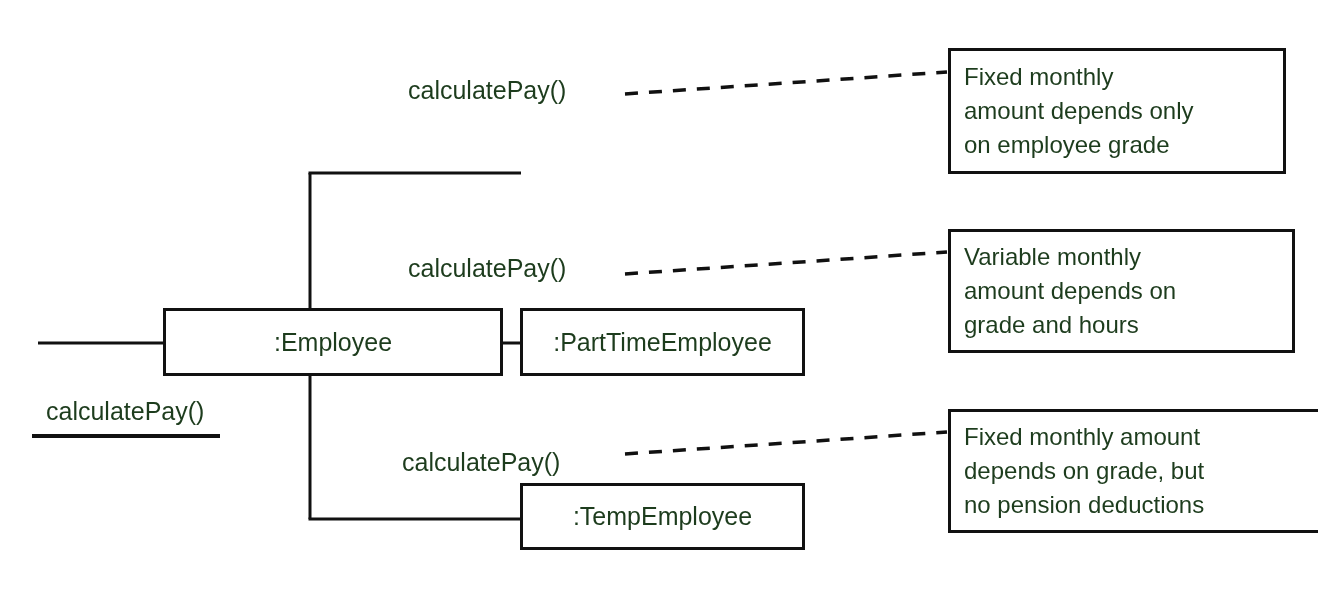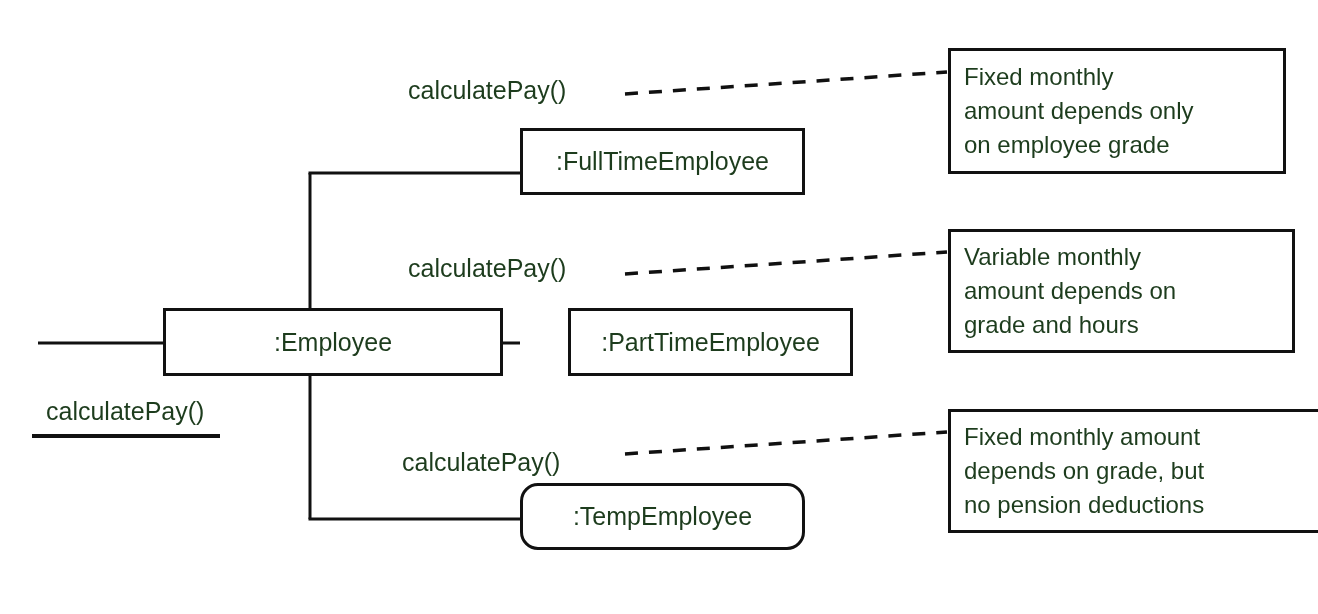--- a/index.html
+++ b/index.html
@@ -74,29 +74,26 @@
 
     <line x1="625" y1="94" x2="947" y2="72" stroke="#111111" stroke-width="3.5" stroke-dasharray="13 11"></line>
     <line x1="625" y1="274" x2="947" y2="252" stroke="#111111" stroke-width="3.5" stroke-dasharray="13 11"></line>
     <line x1="625" y1="454" x2="947" y2="432" stroke="#111111" stroke-width="3.5" stroke-dasharray="13 11"></line>
   </svg>
 
   <div class="obj-box" style="left:163px;top:308px;width:340px;height:68px;">
     <span>:Employee</span>
   </div>
 
-  <div class="obj-box" style="left:520px;top:128px;width:285px;height:67px;">
-    <span>:FullTimeEmployee</span>
-  </div>
 
-  <div class="obj-box" style="left:520px;top:308px;width:285px;height:68px;margin-left:48px;">
+  <div class="obj-box" style="left:520px;top:308px;width:285px;height:68px;">
     <span>:PartTimeEmployee</span>
   </div>
 
-  <div class="obj-box" style="left:520px;top:483px;width:285px;height:67px;border-radius:18px;">
+  <div class="obj-box" style="left:520px;top:483px;width:285px;height:67px;">
     <span>:TempEmployee</span>
   </div>
 
   <div class="method-label" style="left:408px;top:76px;">calculatePay()</div>
 
   <div class="method-label" style="left:408px;top:254px;">calculatePay()</div>
 
   <div class="method-label" style="left:402px;top:448px;">calculatePay()</div>
 
   <div class="method-label" style="left:46px;top:397px;">calculatePay()</div>

